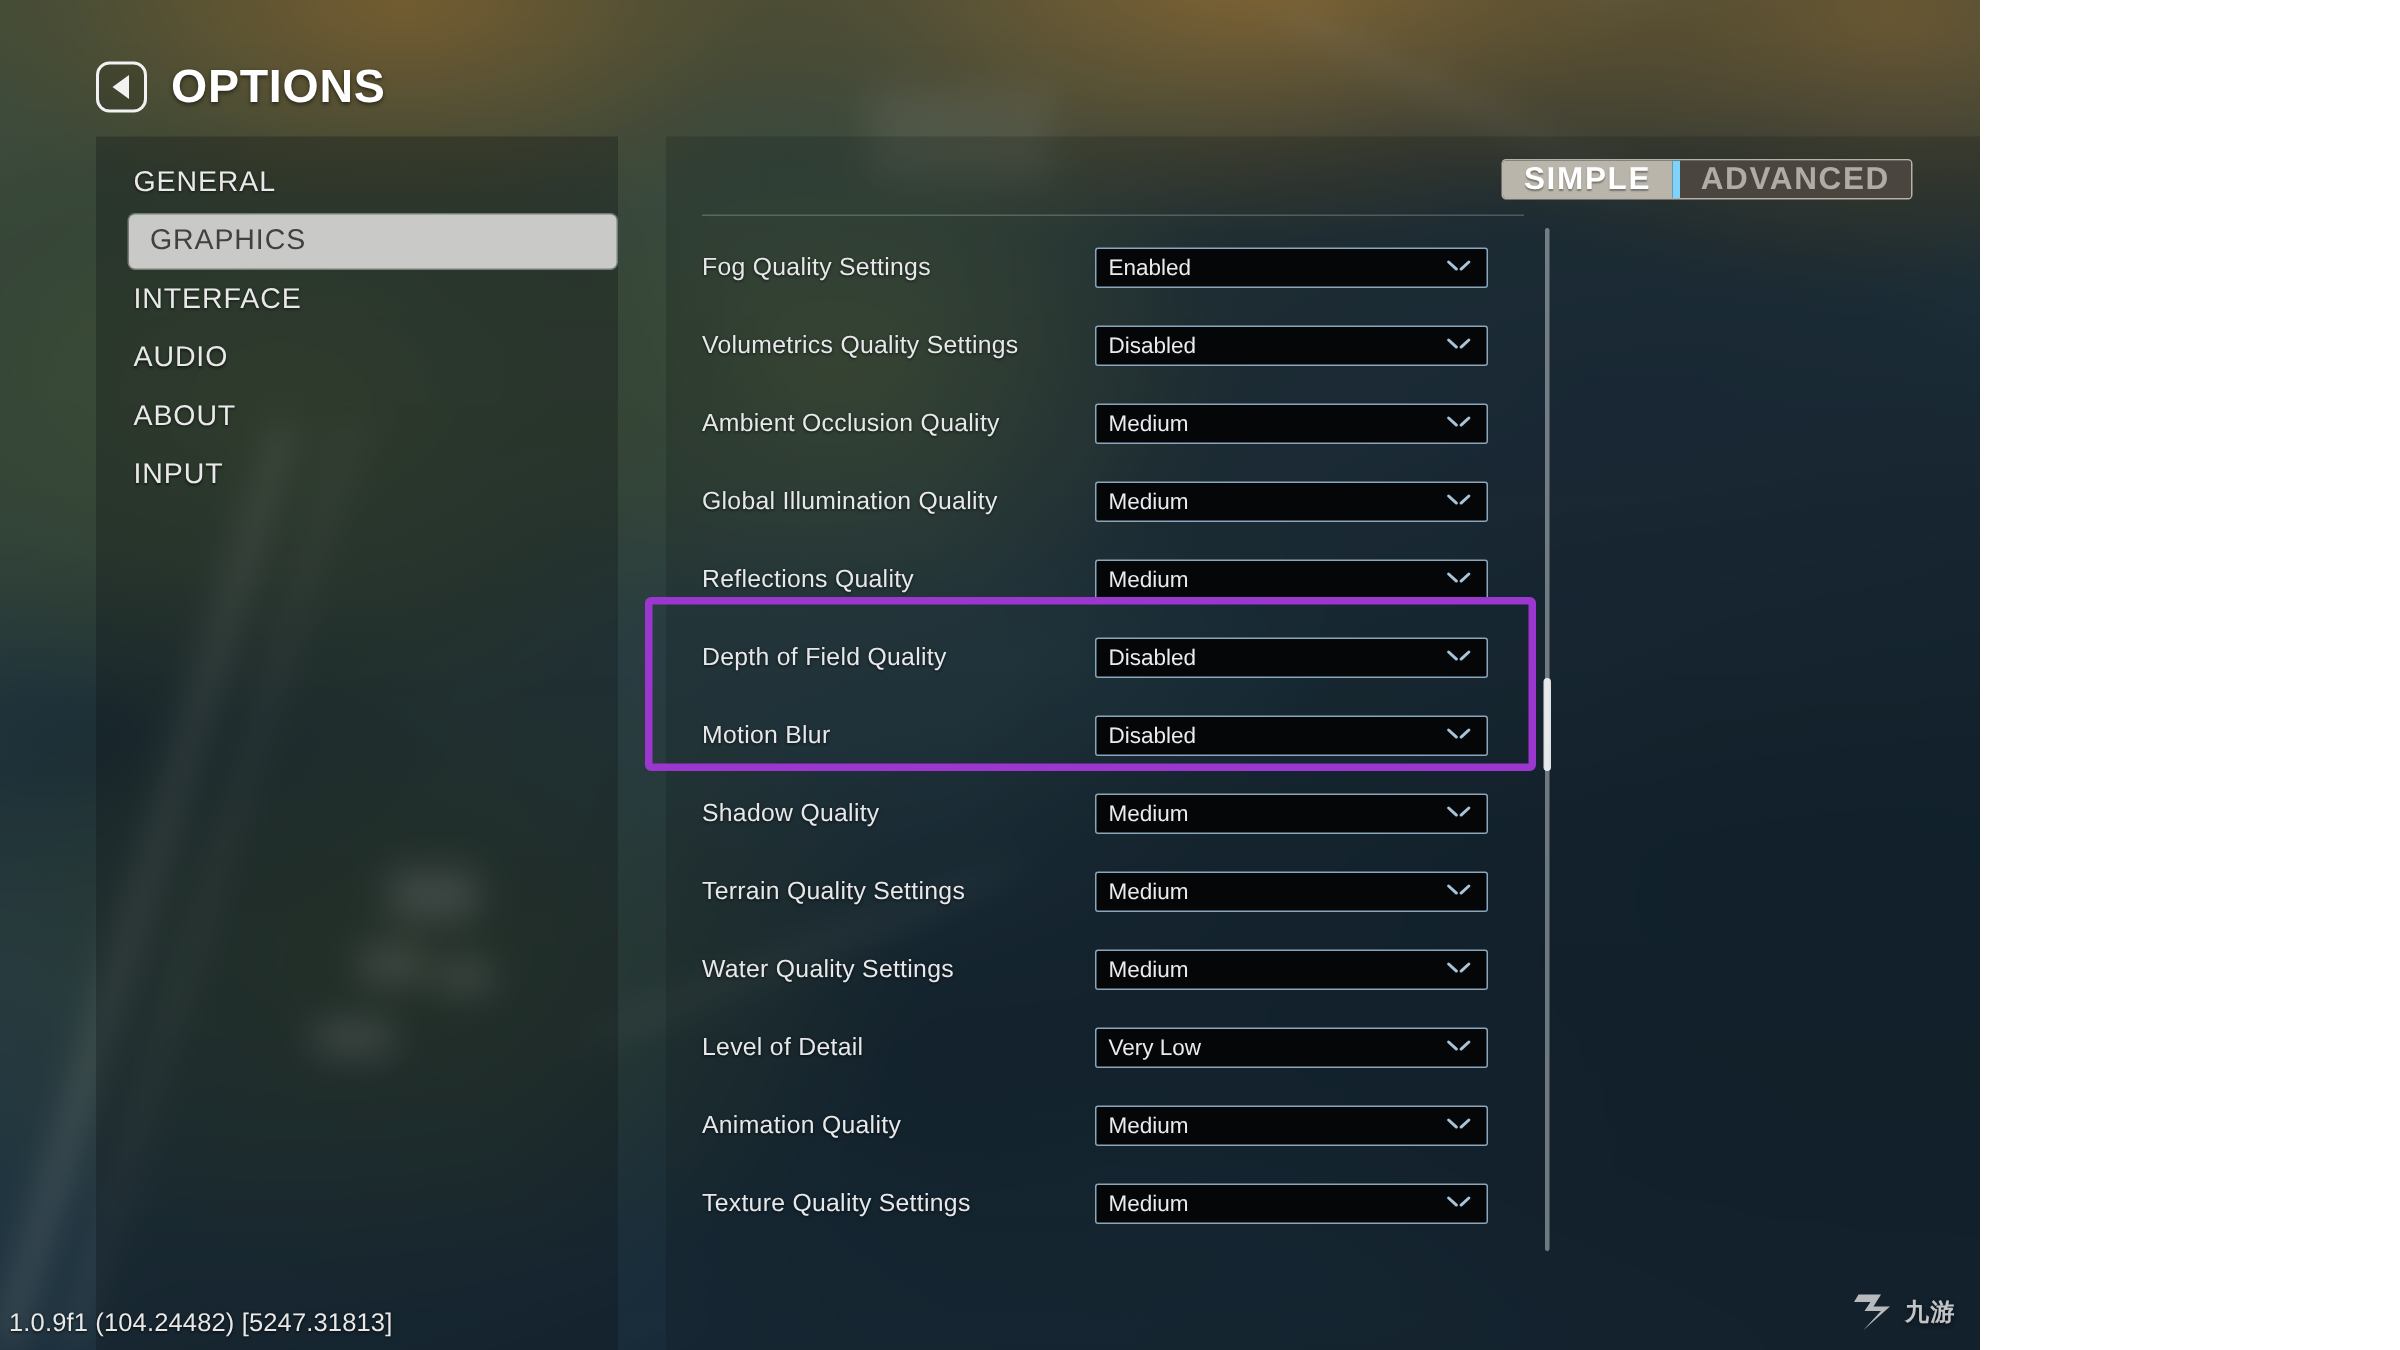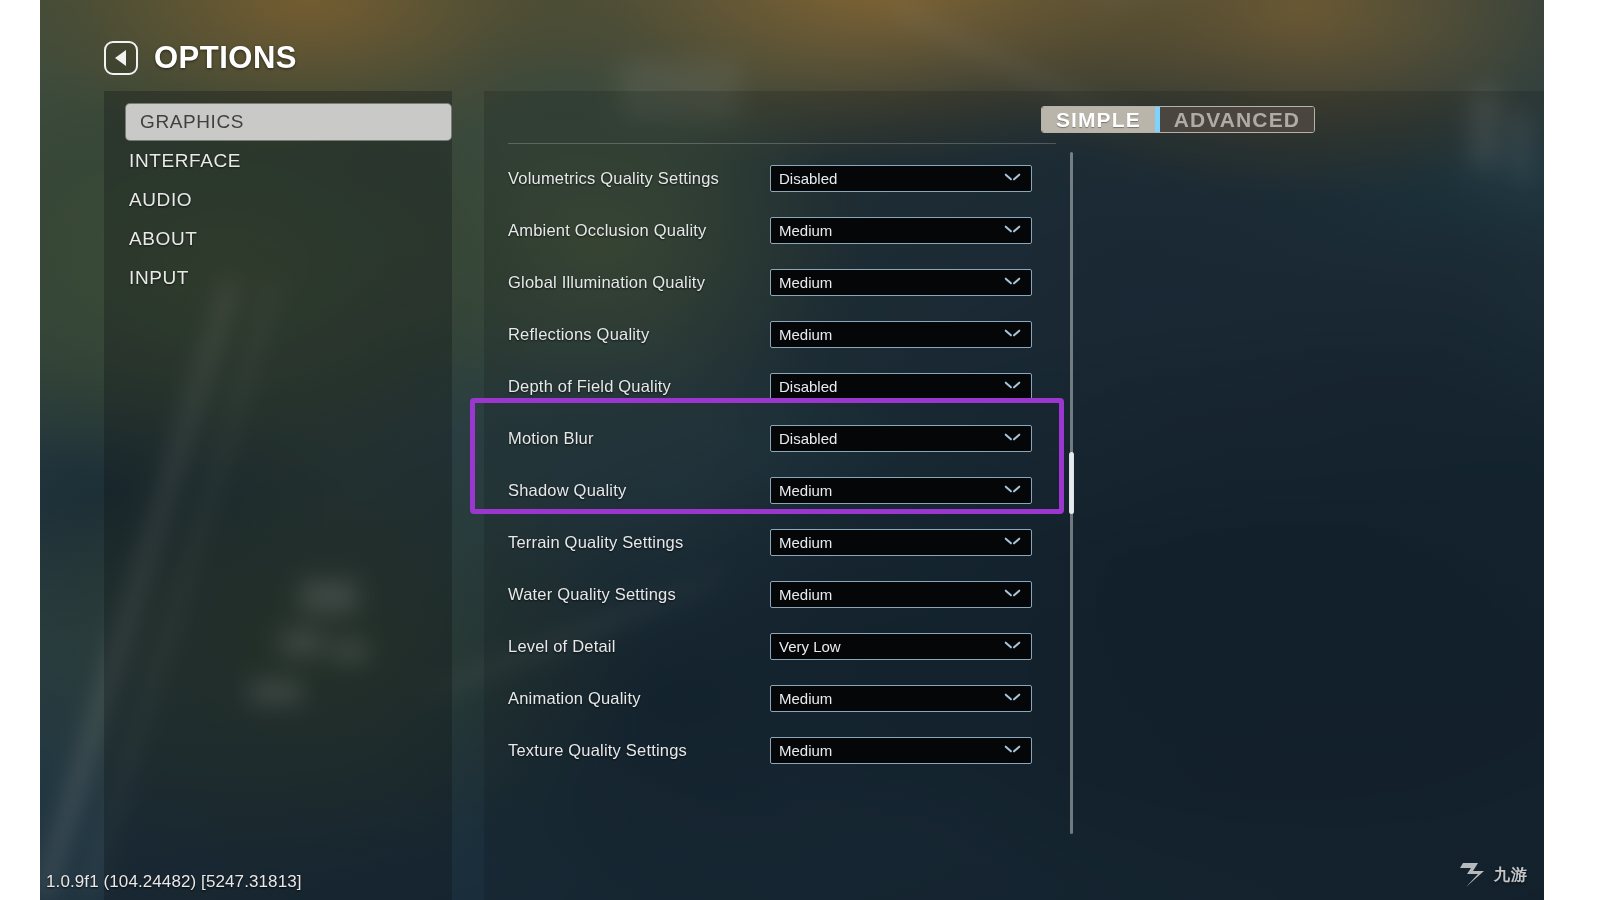--- a/index.html
+++ b/index.html
@@ -6,25 +6,24 @@
 
   html, body {
     width: 1600px;
     height: 900px;
     overflow: hidden;
     font-family: "Liberation Sans", sans-serif;
   }
 
   #root {
     position: relative;
-    width: 1504px;
+    width: 1320px;
     height: 900px;
     overflow: hidden;
     background: #2a3430;
-    margin-left: 40px;
   }
 
   
   .bg-layer {
     position: absolute;
     inset: -60px;
     overflow: hidden;
   }
   .bg-base {
     position: absolute;
@@ -335,20 +334,23 @@
   <div class="scrim"></div>
 
   <div class="header">
     <div class="back-button">
       <div class="tri"></div>
     </div>
     <div class="page-title">OPTIONS</div>
   </div>
 
   <div class="sidebar">
+    <div class="sidebar-item">
+        <span>GENERAL</span>
+      </div>
     <div class="sidebar-item selected">
         <span>GRAPHICS</span>
       </div>
     <div class="sidebar-item">
         <span>INTERFACE</span>
       </div>
     <div class="sidebar-item">
         <span>AUDIO</span>
       </div>
     <div class="sidebar-item">
@@ -362,20 +364,27 @@
   <div class="content">
 
     <div class="seg-toggle">
       <div class="seg active">SIMPLE</div>
       <div class="seg inactive">ADVANCED</div>
     </div>
 
     <div class="settings">
       <div class="divider"></div>
 
+      <div class="row">
+        <div class="row-label">Fog Quality Settings</div>
+        <div class="dropdown">
+          <span class="value">Enabled</span>
+          <span class="chevron"></span>
+        </div>
+      </div>
 
       <div class="row">
         <div class="row-label">Volumetrics Quality Settings</div>
         <div class="dropdown">
           <span class="value">Disabled</span>
           <span class="chevron"></span>
         </div>
       </div>
 
       <div class="row">

